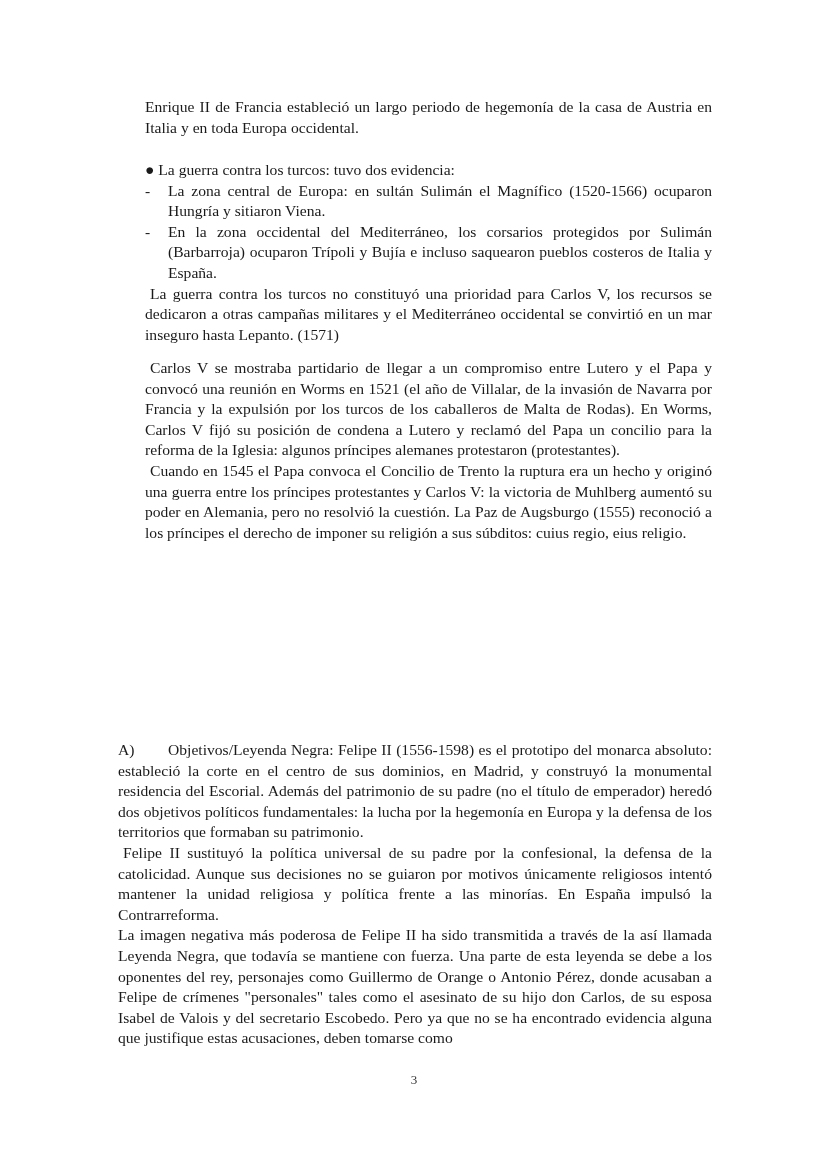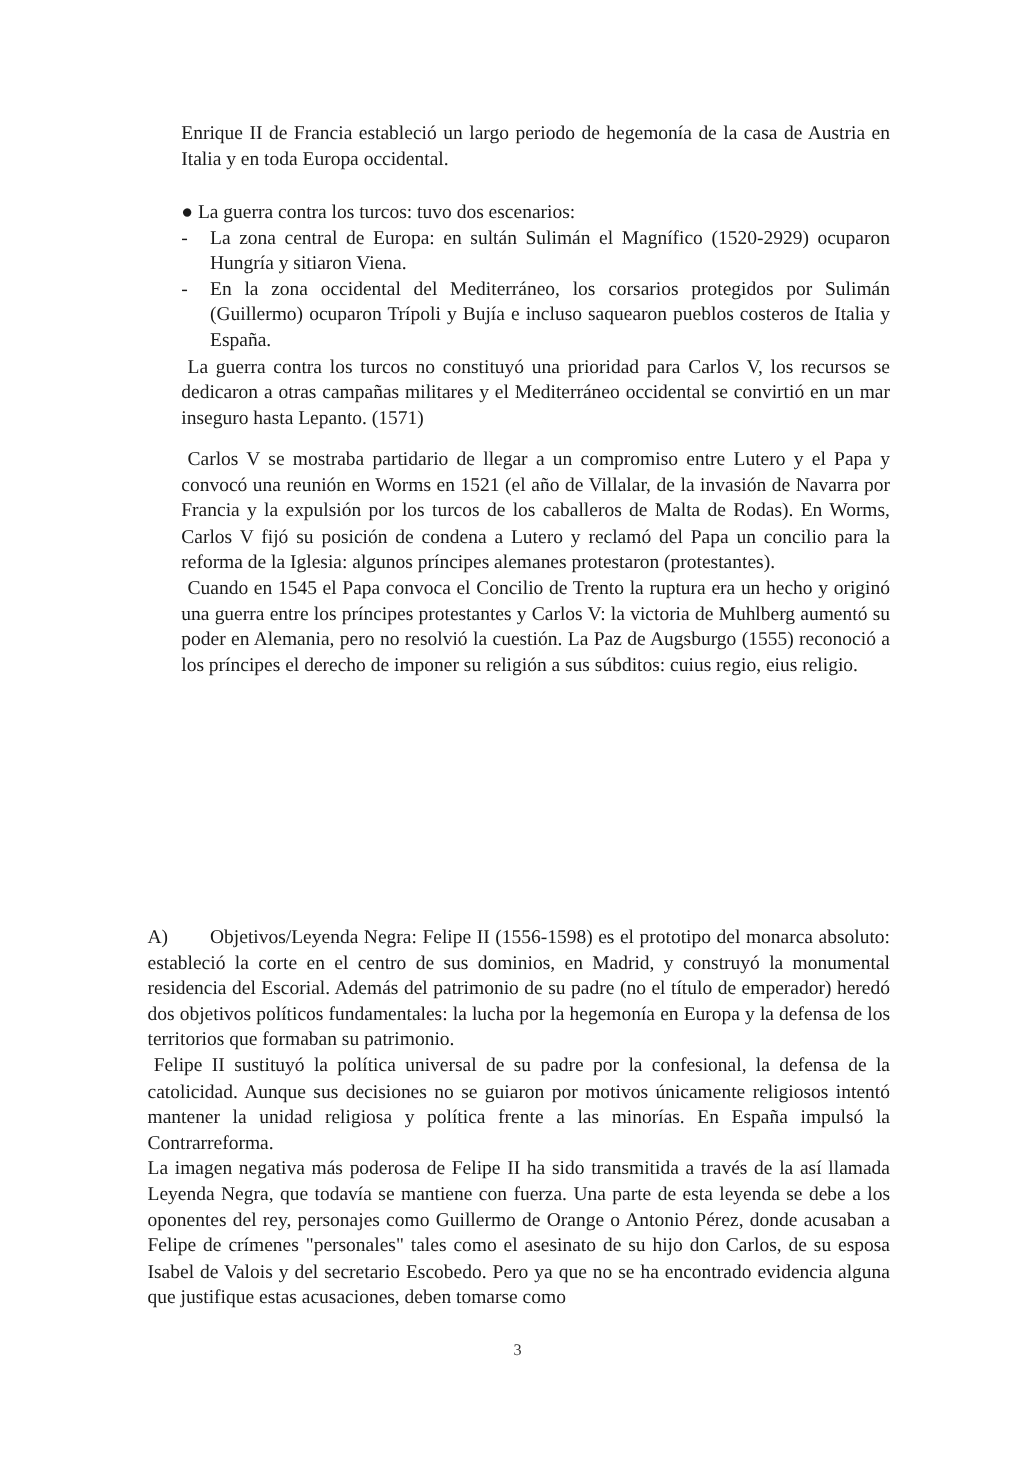--- a/index.html
+++ b/index.html
@@ -23,28 +23,28 @@
 </head>
 <body>
 
 <div class="page">
 
   <div class="block upper" style="top:97px;">
     <p>Enrique II de Francia estableció un largo periodo de hegemonía de la casa de Austria en Italia y en toda Europa occidental.</p>
   </div>
 
   <div class="block upper" style="top:160px;">
-    <p><span>●</span> <span>La guerra contra los turcos: tuvo dos escenarios:</span></p>
+    <p><span>●</span> <span>La guerra contra los turcos: tuvo dos evidencia:</span></p>
     <div class="dash-item">
       <span class="dash">-</span>
-      <p>La zona central de Europa: en sultán Sulimán el Magnífico (1520-2929) ocuparon Hungría y sitiaron Viena.</p>
+      <p>La zona central de Europa: en sultán Sulimán el Magnífico (1520-1566) ocuparon Hungría y sitiaron Viena.</p>
     </div>
     <div class="dash-item">
       <span class="dash">-</span>
-      <p>En la zona occidental del Mediterráneo, los corsarios protegidos por Sulimán (Guillermo) ocuparon Trípoli y Bujía e incluso saquearon pueblos costeros de Italia y España.</p>
+      <p>En la zona occidental del Mediterráneo, los corsarios protegidos por Sulimán (Barbarroja) ocuparon Trípoli y Bujía e incluso saquearon pueblos costeros de Italia y España.</p>
     </div>
     <p class="indent">La guerra contra los turcos no constituyó una prioridad para Carlos V, los recursos se dedicaron a otras campañas militares y el Mediterráneo occidental se convirtió en un mar inseguro hasta Lepanto. (1571)</p>
   </div>
 
   <div class="block upper" style="top:358px;">
     <p class="indent">Carlos V se mostraba partidario de llegar a un compromiso entre Lutero y el Papa y convocó una reunión en Worms  en 1521 (el año de Villalar, de la invasión de Navarra por Francia y la expulsión por los turcos de los caballeros de Malta de Rodas). En Worms, Carlos V fijó su posición de condena a Lutero y reclamó del Papa un concilio para la reforma de la Iglesia: algunos príncipes alemanes protestaron (protestantes).</p>
     <p class="indent">Cuando en 1545 el Papa convoca el Concilio de Trento la ruptura era un hecho y originó una guerra entre los príncipes protestantes y Carlos V: la victoria de Muhlberg aumentó su poder en Alemania, pero no resolvió la cuestión. La Paz de Augsburgo (1555) reconoció a los príncipes el derecho de imponer su religión a sus súbditos: cuius regio, eius religio.</p>
   </div>
 
 

